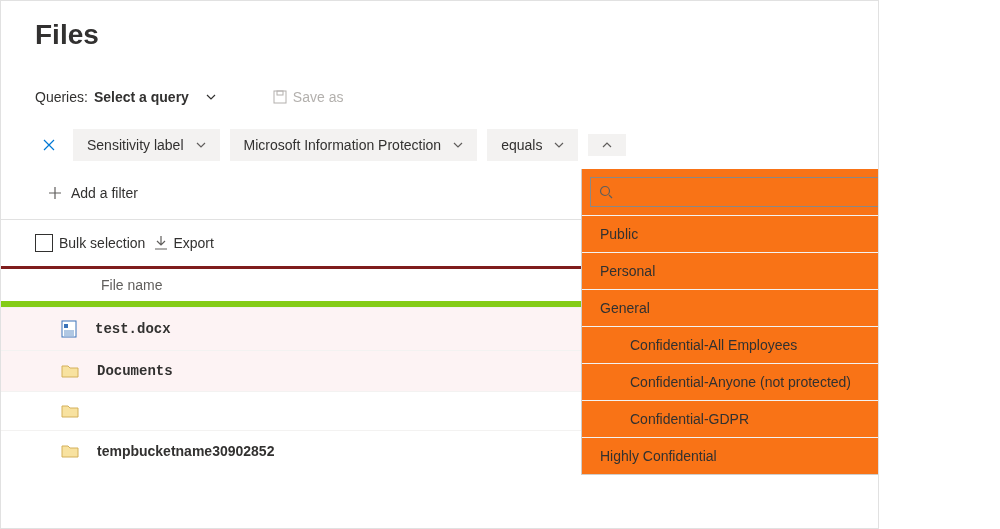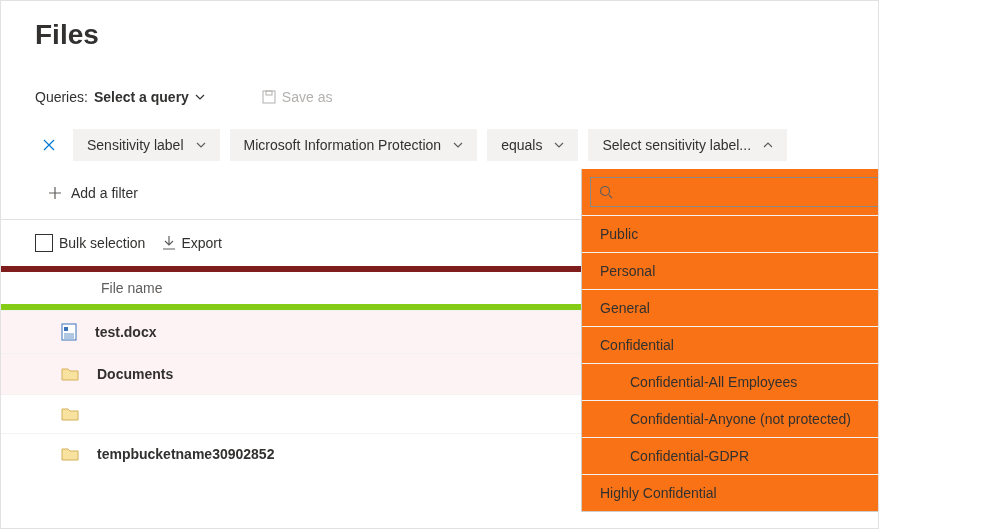--- a/index.html
+++ b/index.html
@@ -25,21 +25,21 @@
   }
   .query-row {
     display: flex;
     align-items: center;
     gap: 6px;
     padding: 38px 34px 0 34px;
     color: #323130;
   }
   .query-label { color: #323130; }
   .query-select {
-    display: flex; align-items: center; gap: 6px; cursor: pointer;
+    display: flex; align-items: center; gap: 17px; cursor: pointer;
     font-weight: 600;
   }
   .chevron-down-icon svg, .plus-icon svg, .download-icon svg, .save-icon svg, .close-icon svg, .search-icon svg, .chevron-up-icon svg {
     display: block;
   }
   .saveas {
     display: flex; align-items: center; gap: 6px;
     color: #b3b0ad; margin-left: 18px; padding-left: 33px;
   }
   .filter-row {
@@ -60,42 +60,42 @@
     color: #323130;
   }
   .add-filter-row {
     display: flex; align-items: center; gap: 10px;
     padding: 24px 34px 18px 48px;
     color: #323130;
   }
   .plus-icon { color: #0078d4; }
   .action-bar {
     border-top: 1px solid #e1e1e1;
-    border-bottom: 6px solid #7f1d1d;
+    border-bottom: 3px solid #7f1d1d;
     padding: 14px 34px;
-    display: flex; align-items: center; gap: 18px;
+    display: flex; align-items: center; gap: 10px;
   }
   .checkbox {
     width: 18px; height: 18px; border: 1px solid #323130;
     display: inline-block; vertical-align: middle;
   }
   .action-link {
     display: flex; align-items: center; gap: 6px; cursor: pointer;
   }
   .table-header {
     padding: 8px 34px 8px 100px;
     color: #605e5c;
     border-bottom: 6px solid #84cc16;
   }
   .file-row {
     display: flex; align-items: center; gap: 18px;
     padding: 12px 34px 12px 60px;
     border-top: 1px solid #f3f2f1;
   }
-  .file-row.pink { background: #fdf3f4; }
+  .file-row.pink { background: #fdf3f4; font-family: Liberation Mono, monospace; }
   .file-name { font-weight: 700; }
   .doc-icon svg, .folder-icon svg { display: block; }
   .dropdown {
     position: absolute;
     left: 580px;
     top: 168px;
     width: 340px;
     background: #f97316;
     border: 1px solid #cfcdca;
     border-top: none;
@@ -188,21 +188,20 @@
     </span>
     <span class="pill">
       <span>equals</span>
       <span class="chevron-down-icon">
         <svg width="10" height="6" viewBox="0 0 10 6">
             <path d="M1 1 L5 5 L9 1" stroke="#605e5c" stroke-width="1.2" fill="none"></path>
           </svg>
       </span>
     </span>
     <span class="pill">
-      <span>Select sensitivity label...</span>
       <span class="chevron-up-icon">
         <svg width="10" height="6" viewBox="0 0 10 6">
             <path d="M1 5 L5 1 L9 5" stroke="#605e5c" stroke-width="1.2" fill="none"></path>
           </svg>
       </span>
     </span>
   </div>
 
   <div class="add-filter-row">
     <span class="plus-icon">
@@ -274,21 +273,20 @@
               <circle cx="6" cy="6" r="4.5" stroke="#605e5c" stroke-width="1.2" fill="none"></circle>
               <path d="M10 10 L13 13" stroke="#605e5c" stroke-width="1.2"></path>
             </svg>
         </span>
         <input type="text" style="">
       </div>
       <div id="dropdown-list">
           <div class="dropdown-item">Public</div>
           <div class="dropdown-item">Personal</div>
           <div class="dropdown-item">General</div>
-          <div class="dropdown-item">Confidential</div>
           <div class="dropdown-item indent">Confidential-All Employees</div>
           <div class="dropdown-item indent">Confidential-Anyone (not protected)</div>
           <div class="dropdown-item indent">Confidential-GDPR</div>
           <div class="dropdown-item">Highly Confidential</div>
         </div>
     </div>
     <div class="scrollbar-track">
       <div class="scroll-arrow">
         <svg width="8" height="5" viewBox="0 0 8 5">
             <path d="M0 5 L4 0 L8 5 Z" fill="#605e5c"></path>

